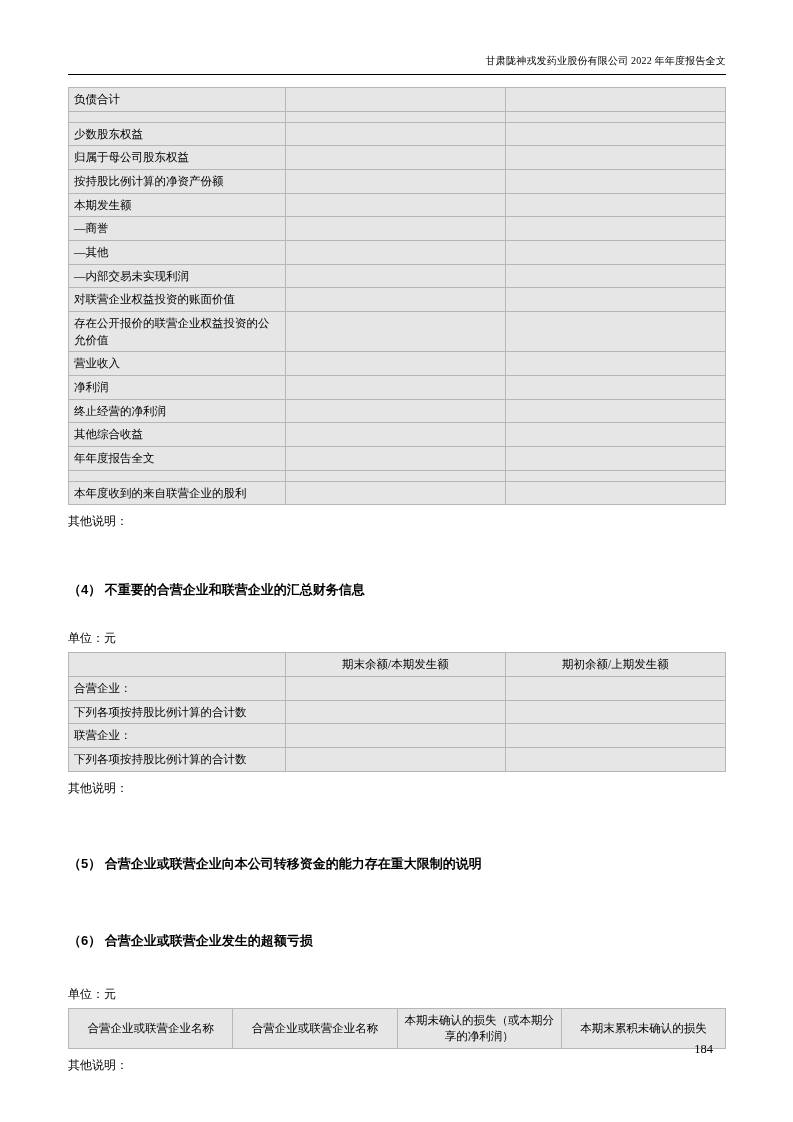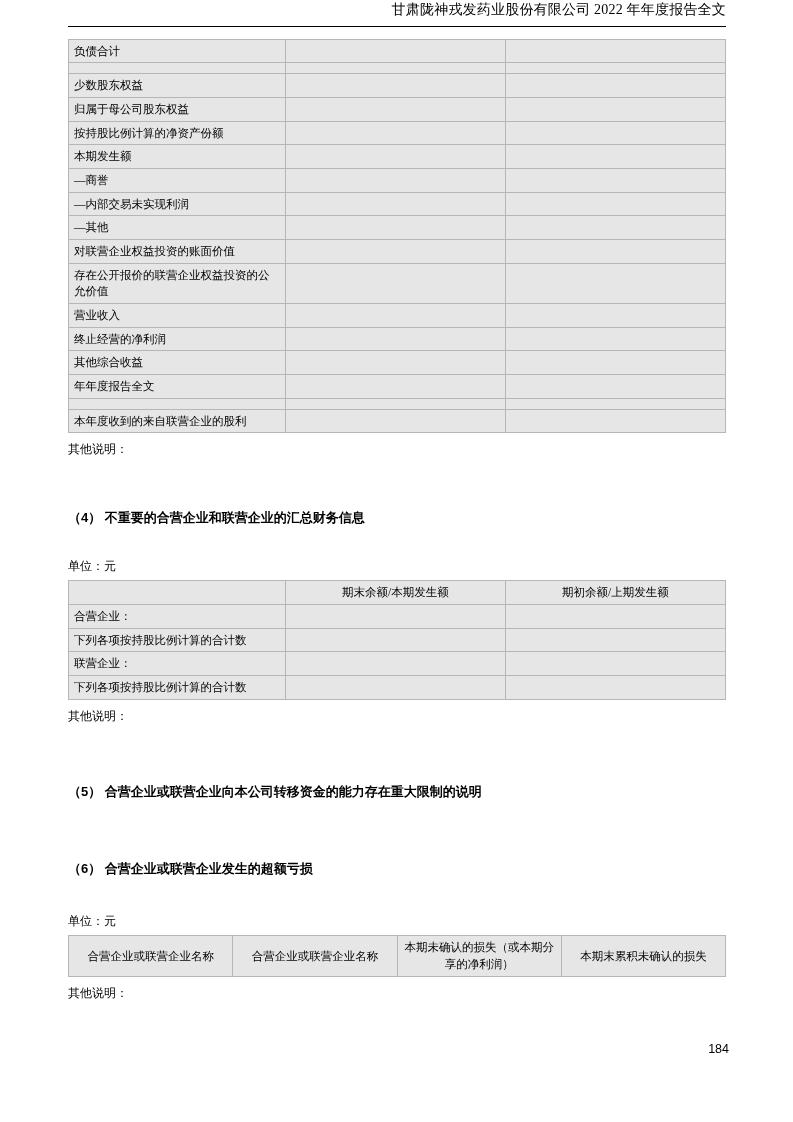--- a/index.html
+++ b/index.html
@@ -21,22 +21,23 @@
     overflow: hidden;
   }
   .content {
     position: absolute;
     left: 68px;
     top: 0;
     width: 658px;
   }
   .header {
     text-align: right;
-    font-size: 14px;
+    font-size: 10px;
     line-height: 1.4;
+    padding-top: 54px;
     letter-spacing: 0.2px;
   }
   .header-rule {
     border-bottom: 1px solid #000000;
     margin-top: 6px;
     margin-bottom: 12px;
   }
   table.doc {
     border-collapse: collapse;
     width: 100%;
@@ -74,24 +75,24 @@
   .unit-line {
     font-size: 12px;
     margin: 0 0 5px 0;
   }
   .sp-48 { height: 48px; }
   .sp-30 { height: 30px; }
   .sp-56 { height: 56px; }
   .sp-34 { height: 34px; }
   .page-number {
     position: absolute;
-    right: 64px;
+    right: 80px;
     top: 1042px;
     font-size: 12.5px;
-    font-family: Liberation Sans, sans-serif;
+    font-family: Liberation Serif, serif;
   }
   .tall-cell {
     height: 28px;
     margin-left: 47px;
   }
 </style>
 </head>
 <body>
 
 <div class="page">
@@ -138,41 +139,46 @@
           <td>本期发生额</td>
           <td></td>
           <td></td>
         </tr>
         <tr>
           <td>—商誉</td>
           <td></td>
           <td></td>
         </tr>
         <tr>
+          <td>—其他</td>
+          <td></td>
+          <td></td>
+        </tr>
+        <tr>
           <td>—内部交易未实现利润</td>
-          <td></td>
-          <td></td>
-        </tr>
-        <tr>
-          <td>—其他</td>
           <td></td>
           <td></td>
         </tr>
         <tr>
           <td>对联营企业权益投资的账面价值</td>
           <td></td>
           <td></td>
         </tr>
         <tr>
           <td class="tall-cell">存在公开报价的联营企业权益投资的公允价值</td>
           <td class="tall-cell"></td>
           <td class="tall-cell"></td>
         </tr>
         <tr>
           <td>营业收入</td>
+          <td></td>
+          <td></td>
+        </tr>
+        <tr>
+          <td>净利润</td>
           <td></td>
           <td></td>
         </tr>
         <tr>
           <td>终止经营的净利润</td>
           <td></td>
           <td></td>
         </tr>
         <tr>
           <td>其他综合收益</td>

